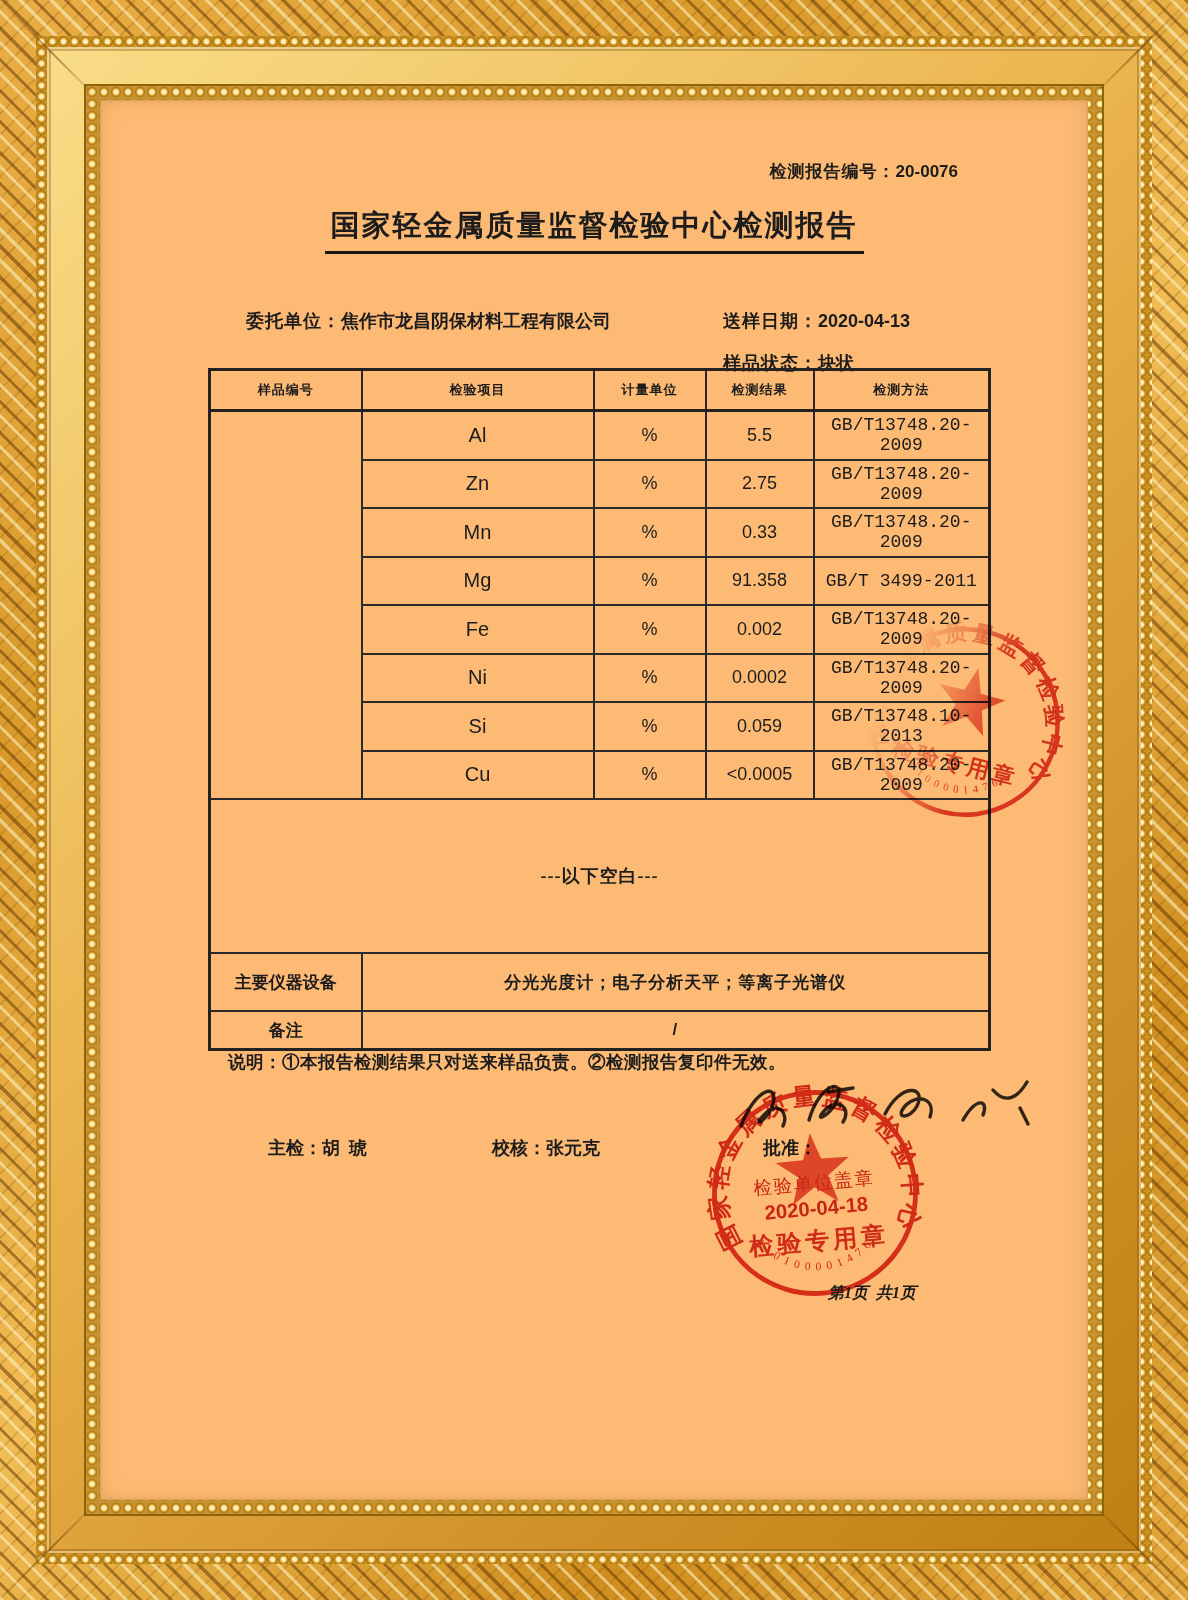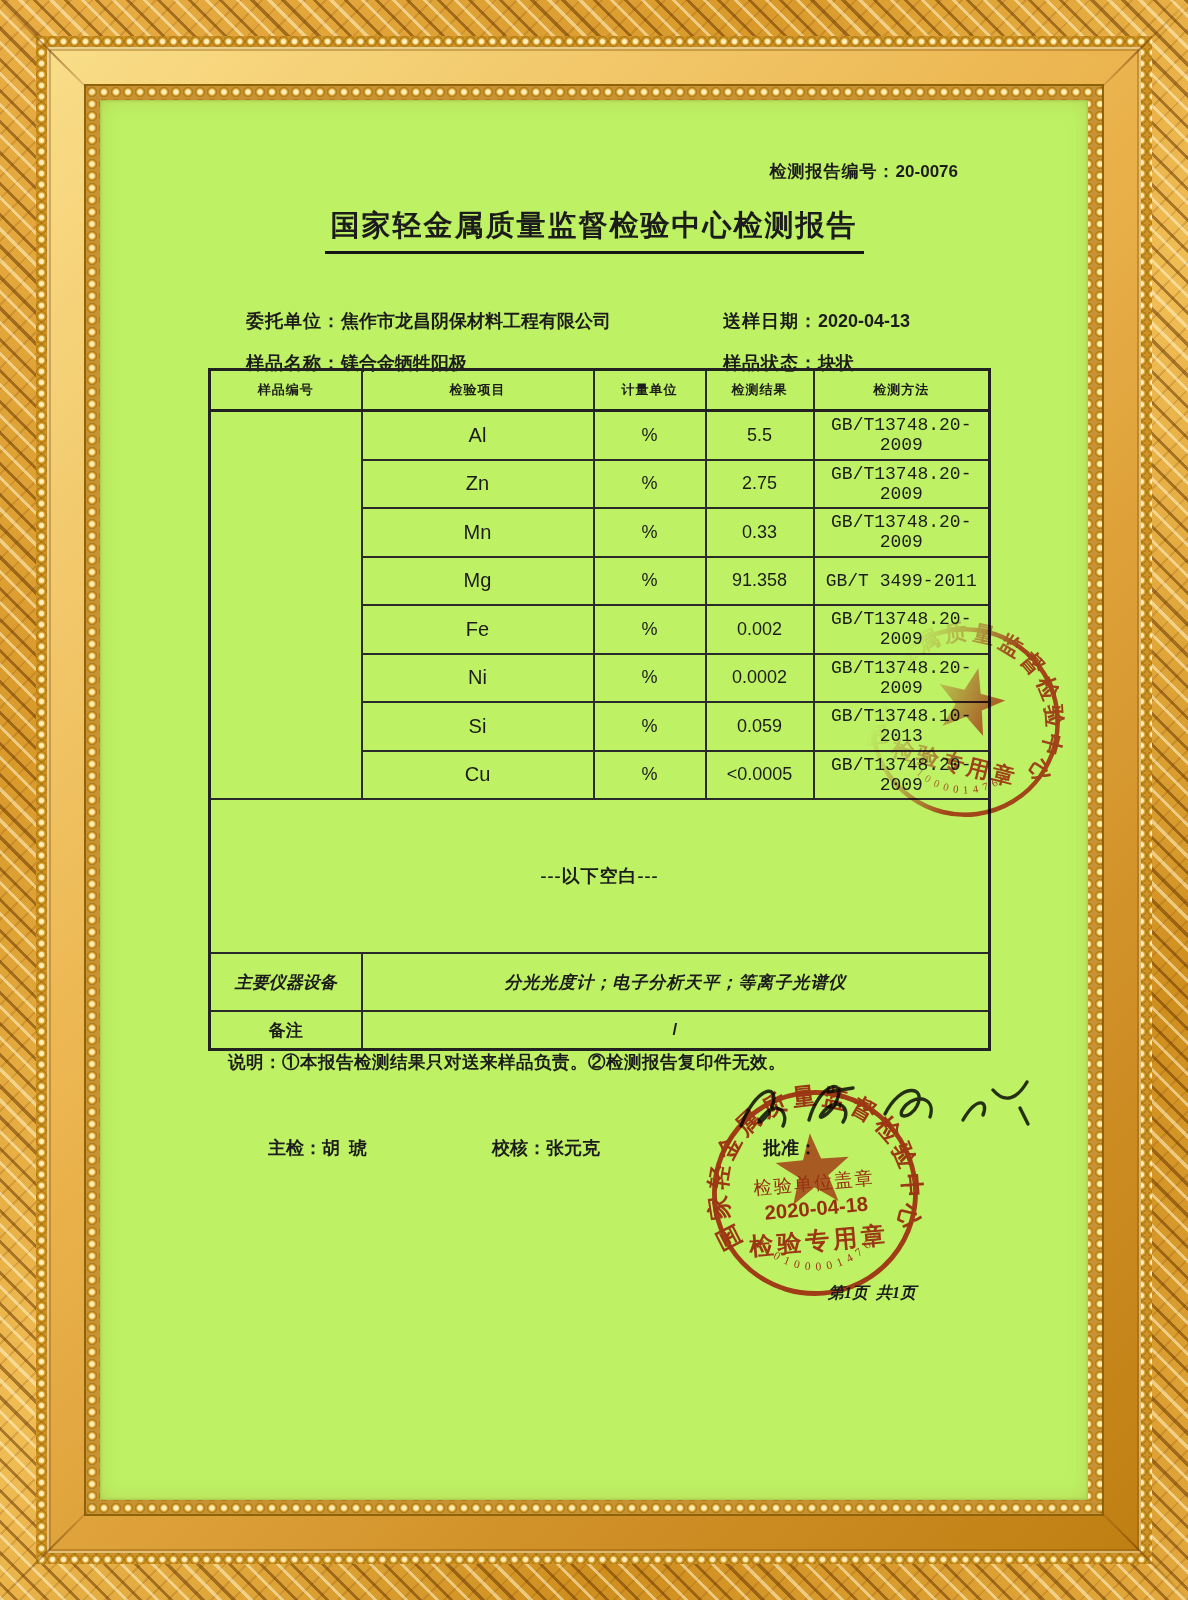--- a/index.html
+++ b/index.html
@@ -29,21 +29,21 @@
     background-size:12px 12px;
     box-shadow:0 0 0 2px #8d6208;}
   .miter{position:absolute;width:142px;height:2px;
     background:linear-gradient(90deg,rgba(120,60,0,0),rgba(110,58,4,.55),rgba(120,60,0,0));}
   .m-tl{left:0;top:0;transform-origin:0 50%;transform:rotate(45deg);}
   .m-tr{right:0;top:0;transform-origin:100% 50%;transform:rotate(-45deg);}
   .m-bl{left:0;bottom:0;transform-origin:0 50%;transform:rotate(-45deg);}
   .m-br{right:0;bottom:0;transform-origin:100% 50%;transform:rotate(45deg);}
 
   
-  .paper{position:absolute;inset:100px;background:#bef264;
+  .paper{position:absolute;inset:100px;background:#fdba74;
     box-shadow:inset 0 0 20px rgba(150,110,30,.22), inset 0 0 3px rgba(90,60,10,.35);}
 
   .report-no{position:absolute;top:60px;right:130px;font-size:17px;font-weight:600;letter-spacing:1px;}
   .report-no .num{font-weight:700;letter-spacing:0;}
 
   .title-wrap{position:absolute;top:106px;left:0;width:100%;text-align:center;}
   .title-wrap span{display:inline-block;font-size:29px;font-weight:700;letter-spacing:2px;
     border-bottom:3px solid #161616;padding:0 6px 5px;}
 
   .field{position:absolute;font-size:18px;font-weight:600;white-space:pre;}
@@ -56,21 +56,21 @@
   table.rpt{position:absolute;left:108px;top:268px;width:780px;
     border-collapse:collapse;table-layout:fixed;border:3px solid #222;}
   table.rpt th,table.rpt td{border:2px solid #2a2a2a;text-align:center;vertical-align:middle;padding:0;}
   table.rpt th{height:38px;font-size:13px;font-weight:600;letter-spacing:1px;border-bottom:3px solid #222;}
   tr.data-row td{height:46.5px;}
   td.c-item{font-family:"Liberation Sans","DejaVu Sans",sans-serif;font-size:20px;}
   td.c-unit{font-family:"Liberation Sans","DejaVu Sans",sans-serif;font-size:18px;}
   td.c-result{font-family:"Liberation Sans","DejaVu Sans",sans-serif;font-size:18px;}
   td.c-method{font-family:Liberation Mono, monospace;font-size:18px;}
   td.blank-cell{height:152px;vertical-align:top;padding-top:7px;font-size:18px;letter-spacing:1px;font-weight:600;}
-  tr.equip-row td{height:56px;font-size:17px;font-weight:600;font-style:italic;}
+  tr.equip-row td{height:56px;font-size:17px;font-weight:600;}
   tr.remark-row td{height:36px;font-size:17px;font-weight:600;}
   td.lefttext{text-align:left;padding-left:14px;letter-spacing:1px;margin-top:12px;}
 
   .note-line{position:absolute;left:128px;top:950px;font-size:17.5px;font-weight:600;letter-spacing:.5px;}
 
   .sig{position:absolute;top:1015px;font-size:18px;font-weight:700;white-space:pre;}
   .sig1{left:150px;} .sig2{left:374px;} .sig3{left:645px;}
 
   .footer{position:absolute;left:728px;top:1183px;font-size:16px;font-weight:700;white-space:pre;font-style:italic;}
 
@@ -103,23 +103,20 @@
 
   <div class="title-wrap">
     <span>国家轻金属质量监督检验中心检测报告</span>
   </div>
 
   <div class="field fr1l">
     <span class="lbl">委托单位：</span><span>焦作市龙昌阴保材料工程有限公司</span>
   </div>
   <div class="field fr1r">
     <span class="lbl">送样日期：</span><span class="val-sans">2020-04-13</span>
-  </div>
-  <div class="field fr2l">
-    <span class="lbl">样品名称：</span><span>镁合金牺牲阳极</span>
   </div>
   <div class="field fr2r">
     <span class="lbl">样品状态：</span><span>块状</span>
   </div>
 
   <table class="rpt">
     <colgroup>
         <col style="width:152px">
         <col style="width:232px">
         <col style="width:112px">

